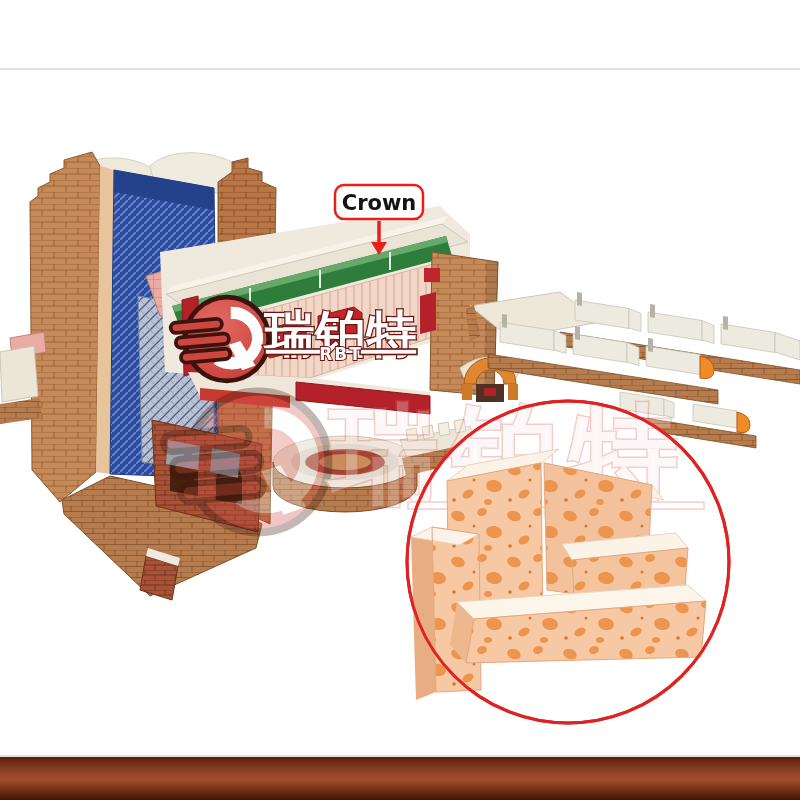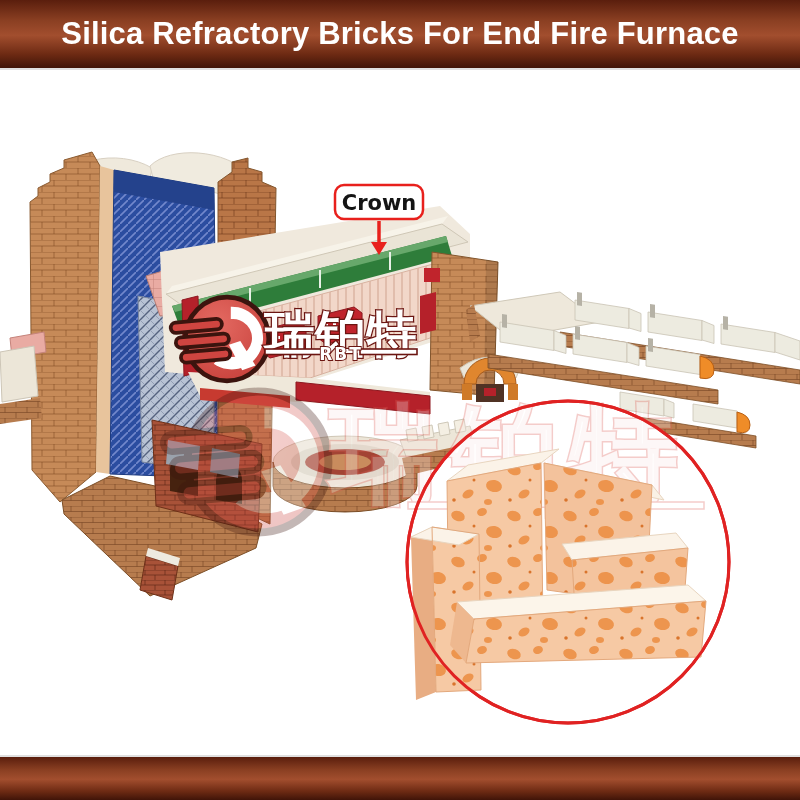--- a/index.html
+++ b/index.html
@@ -275,21 +275,18 @@
       <polygon points="457,602 474,619 466,663 450,645" fill="#eeb88f"></polygon>
       <path d="M474,619 L706,601 701,657 466,663 Z" fill="#f6c9a4"></path>
       <path d="M474,619 L706,601 701,657 466,663 Z" fill="url(#patSpots)"></path>
       <path d="M474,619 L706,601 701,657 466,663 Z" fill="none" stroke="#e3a87c"></path>
     </g>
   </g>
 
   <circle cx="568" cy="562" r="161" fill="none" stroke-width="3" stroke="#e02222"></circle>
 </svg>
 
-<div class="banner top">
-  <span class="banner-title">Silica Refractory Bricks For End Fire Furnace</span>
-</div>
 <div class="hairline top"></div>
 
 <div class="hairline bottom"></div>
 <div class="banner bottom"></div>
 
 </div>
 
 </body></html>

